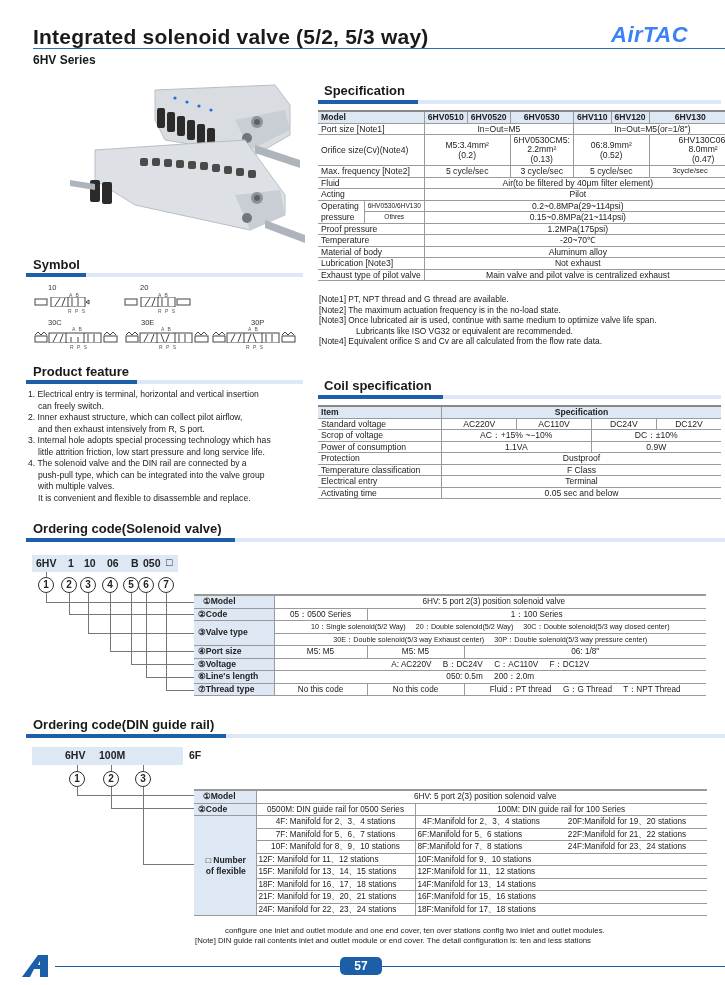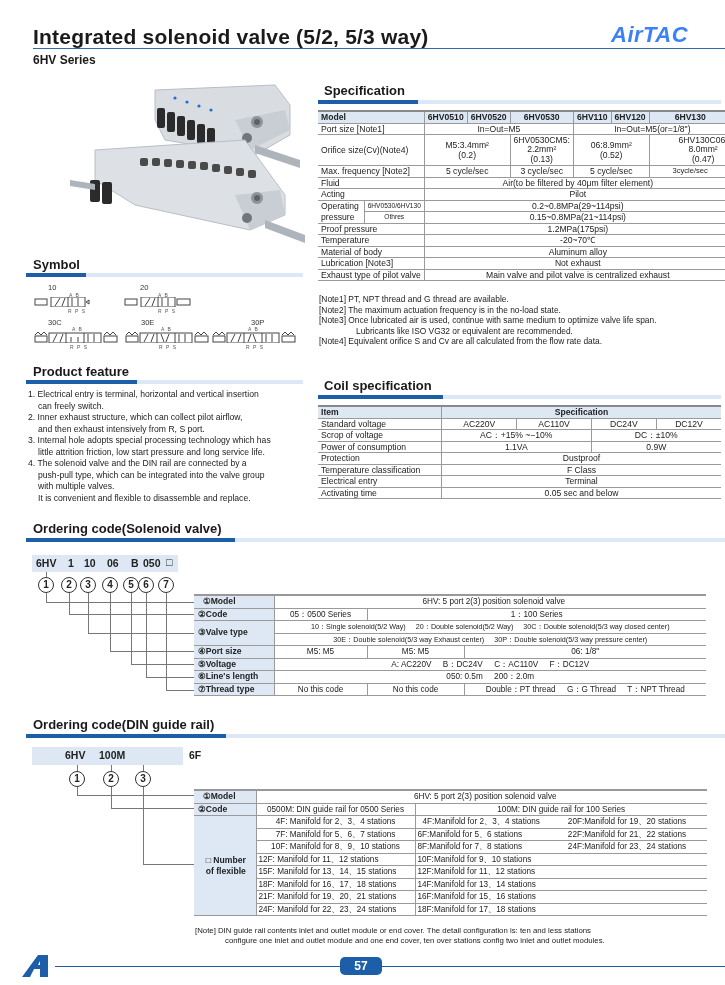--- a/index.html
+++ b/index.html
@@ -399,21 +399,21 @@
     <td colspan="3" style="white-space:pre;">A: AC220V     B：DC24V     C：AC110V     F：DC12V</td>
   </tr>
   <tr>
     <td class="k">⑥Line's length</td>
     <td colspan="3" style="white-space:pre;">050: 0.5m     200：2.0m</td>
   </tr>
   <tr>
     <td class="k">⑦Thread type</td>
     <td>No this code</td>
     <td>No this code</td>
-    <td style="white-space:pre;">Double：PT thread     G：G Thread     T：NPT Thread</td>
+    <td style="white-space:pre;">Fluid：PT thread     G：G Thread     T：NPT Thread</td>
   </tr>
 </tbody>
   </table>
 
 <div class="abs sec-h" style="left:33px;top:717px;">Ordering code(DIN guide rail)</div>
 <div class="abs sec-bar" style="left:26px;top:734px;width:699px;">
     <i style="width:200px;"></i>
   </div>
 
 <div class="abs code-box" style="left:32px;top:747px;width:151px;height:18px;">
@@ -494,22 +494,22 @@
   </tr>
   <tr>
     <td style="text-align:left;">24F: Manifold for 22、23、24 stations</td>
     <td style="text-align:left;">18F:Manifold for 17、18 stations</td>
     <td style="border-left:none;"></td>
   </tr>
 </tbody>
   </table>
 
 <div class="abs notes" style="left:195px;top:926px;width:530px;font-size:7.8px;line-height:10px;">
+  <div style="padding-left:30px;">configure one inlet and outlet module and one end cover, ten over stations config two inlet and outlet modules.</div>
   <div>[Note] DIN guide rail contents inlet and outlet module or end cover.  The detail configuration is: ten and less stations</div>
-  <div style="padding-left:30px;">configure one inlet and outlet module and one end cover, ten over stations config two inlet and outlet modules.</div>
 </div>
 
 <div class="abs" style="left:18px;top:955px;">
   <svg width="36" height="22" viewBox="0 0 36 22">
       <polygon points="4,22 20,0 30,0 30,22 22,22 22,14 16,14 12,22" fill="#1d5ea8"></polygon>
       <polygon points="20,10 22,6 22,10" fill="#fff"></polygon>
     </svg>
 </div>
 <div class="abs footer-rule"></div>
 <div class="abs pagenum">57</div>

